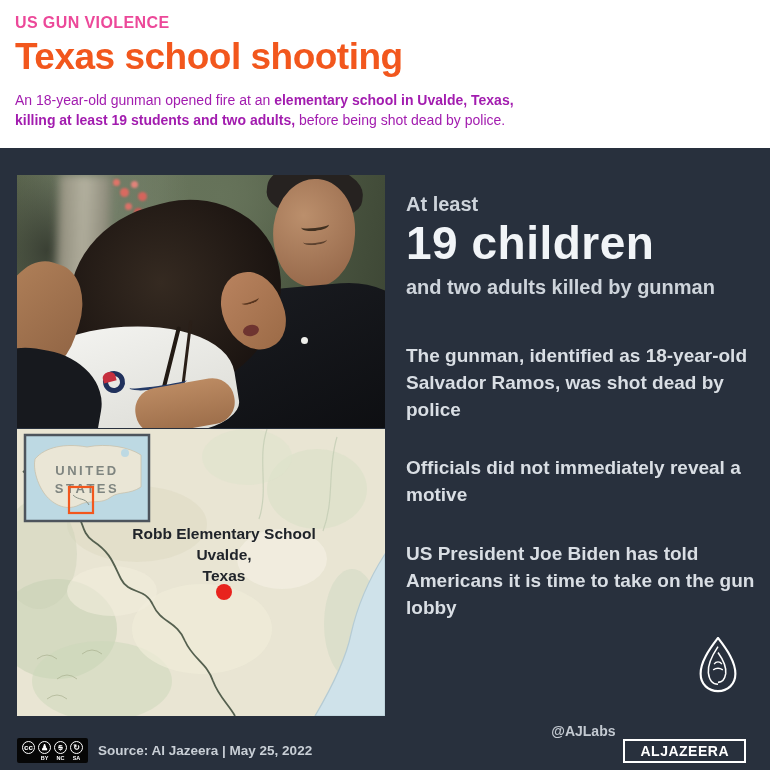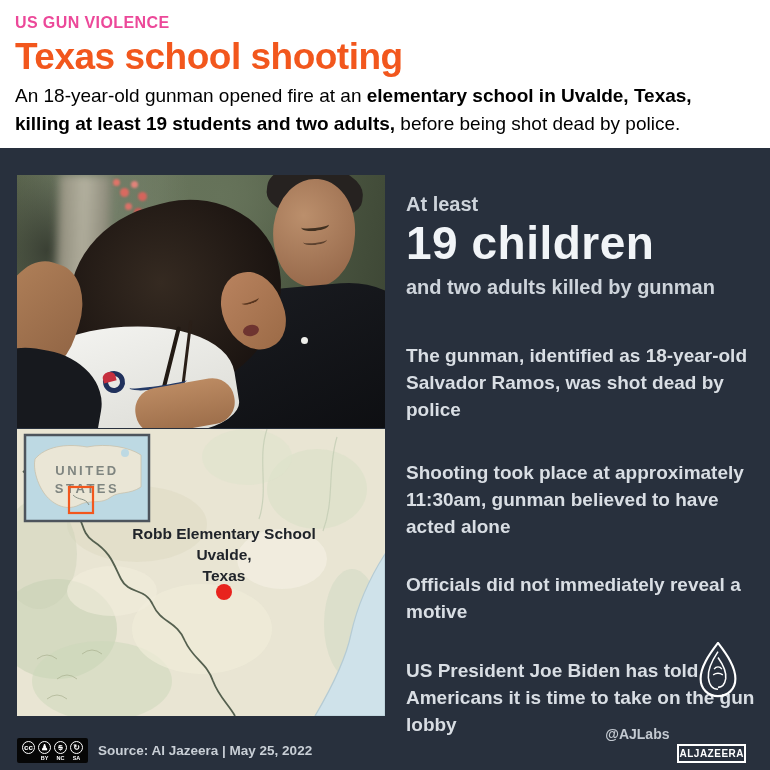--- a/index.html
+++ b/index.html
@@ -4,21 +4,21 @@
 <style>
   * { margin:0; padding:0; box-sizing:border-box; }
   html,body { width:770px; height:770px; }
   body { font-family:"Liberation Sans", sans-serif; background:#fff; }
   .page { position:relative; width:770px; height:770px; overflow:hidden; background:#fff; }
 
   
   .header { position:absolute; left:15px; top:14px; width:742px; }
   .kicker { font-size:16px; font-weight:800; color:#ec4899; letter-spacing:.4px; }
   .title  { font-size:37px; font-weight:600; color:#F2571D; letter-spacing:-0.5px; margin-top:4px; }
-  .intro  { font-size:19px; color:#000000; line-height:1.45; margin-top:4px; }
+  .intro  { font-size:14px; color:#a21caf; line-height:1.45; margin-top:12px; }
   .intro b { font-weight:700; }
 
   
   .panel { position:absolute; left:0; top:148px; width:770px; height:622px; background:#28303D; }
 
   
   .photo { position:absolute; left:17px; top:27px; width:368px; height:253px; overflow:hidden;
     background:
       radial-gradient(90px 120px at 8% 30%, #3a4034 0%, rgba(58,64,52,0) 70%),
       radial-gradient(130px 160px at 22% 10%, #75806b 0%, rgba(117,128,107,0) 70%),
@@ -75,21 +75,21 @@
   .lic-circle { width:13px; height:13px; border:1.3px solid #fff; border-radius:50%; color:#fff;
     font-size:8px; font-weight:700; display:flex; align-items:center; justify-content:center; line-height:1; }
   .lic-circle.nc { text-decoration:line-through; }
   .lic-label { font-size:5.5px; font-weight:700; color:#fff; height:6px; margin-top:1px; }
   .source-text { font-size:13.5px; font-weight:600; color:#c9cfd6; }
 
   .footer-right { position:absolute; right:24px; bottom:7px; text-align:right; }
   .aj-logo { display:inline-block; margin-bottom:2px; margin-right:6px; }
   .credit-row { display:flex; align-items:center; justify-content:flex-end; gap:8px; }
   .credit { font-size:14px; font-weight:600; color:#c3c9d1; }
-  .brand-box { border:2px solid #fff; color:#fff; font-size:10px; font-weight:800; letter-spacing:.5px; padding:2px 0;margin-top:40px; }
+  .brand-box { border:2px solid #fff; color:#fff; font-size:14px; font-weight:800; letter-spacing:.5px; padding:2px 15px;margin-top:40px; }
 </style>
 </head>
 <body>
 
 <div class="page">
 
   <div class="header">
     <div class="kicker">US GUN VIOLENCE</div>
     <div class="title">Texas school shooting</div>
     <div class="intro"><span>An 18-year-old gunman opened fire at an </span><b>elementary school in Uvalde, Texas,</b><br><b>killing at least 19 students and two adults,</b><span> before being shot dead by police.</span></div>
@@ -154,21 +154,20 @@
         <text x="207" y="152" text-anchor="middle" font-size="15.5" font-weight="700" fill="#20242a">Texas</text>
         <circle cx="207" cy="163" r="8" fill="#E8231D"></circle>
       </svg>
     </div>
 
     <div class="right-col">
       <div class="stat-prefix">At least</div>
       <div class="stat-big">19 children</div>
       <div class="stat-sub">and two adults killed by gunman</div>
       <div class="fact fact-1">The gunman, identified as 18-year-old Salvador Ramos, was shot dead by police</div>
-      <div class="fact fact-2">Shooting took place at approximately 11:30am, gunman believed to have acted alone</div>
       <div class="fact fact-3">Officials did not immediately reveal a motive</div>
       <div class="fact fact-4">US President Joe Biden has told Americans it is time to take on the gun lobby</div>
     </div>
 
     <div class="footer-left">
       <div class="cc-badge">
         <div class="lic-unit">
           <div class="lic-circle">cc</div>
           <div class="lic-label"></div>
         </div>

